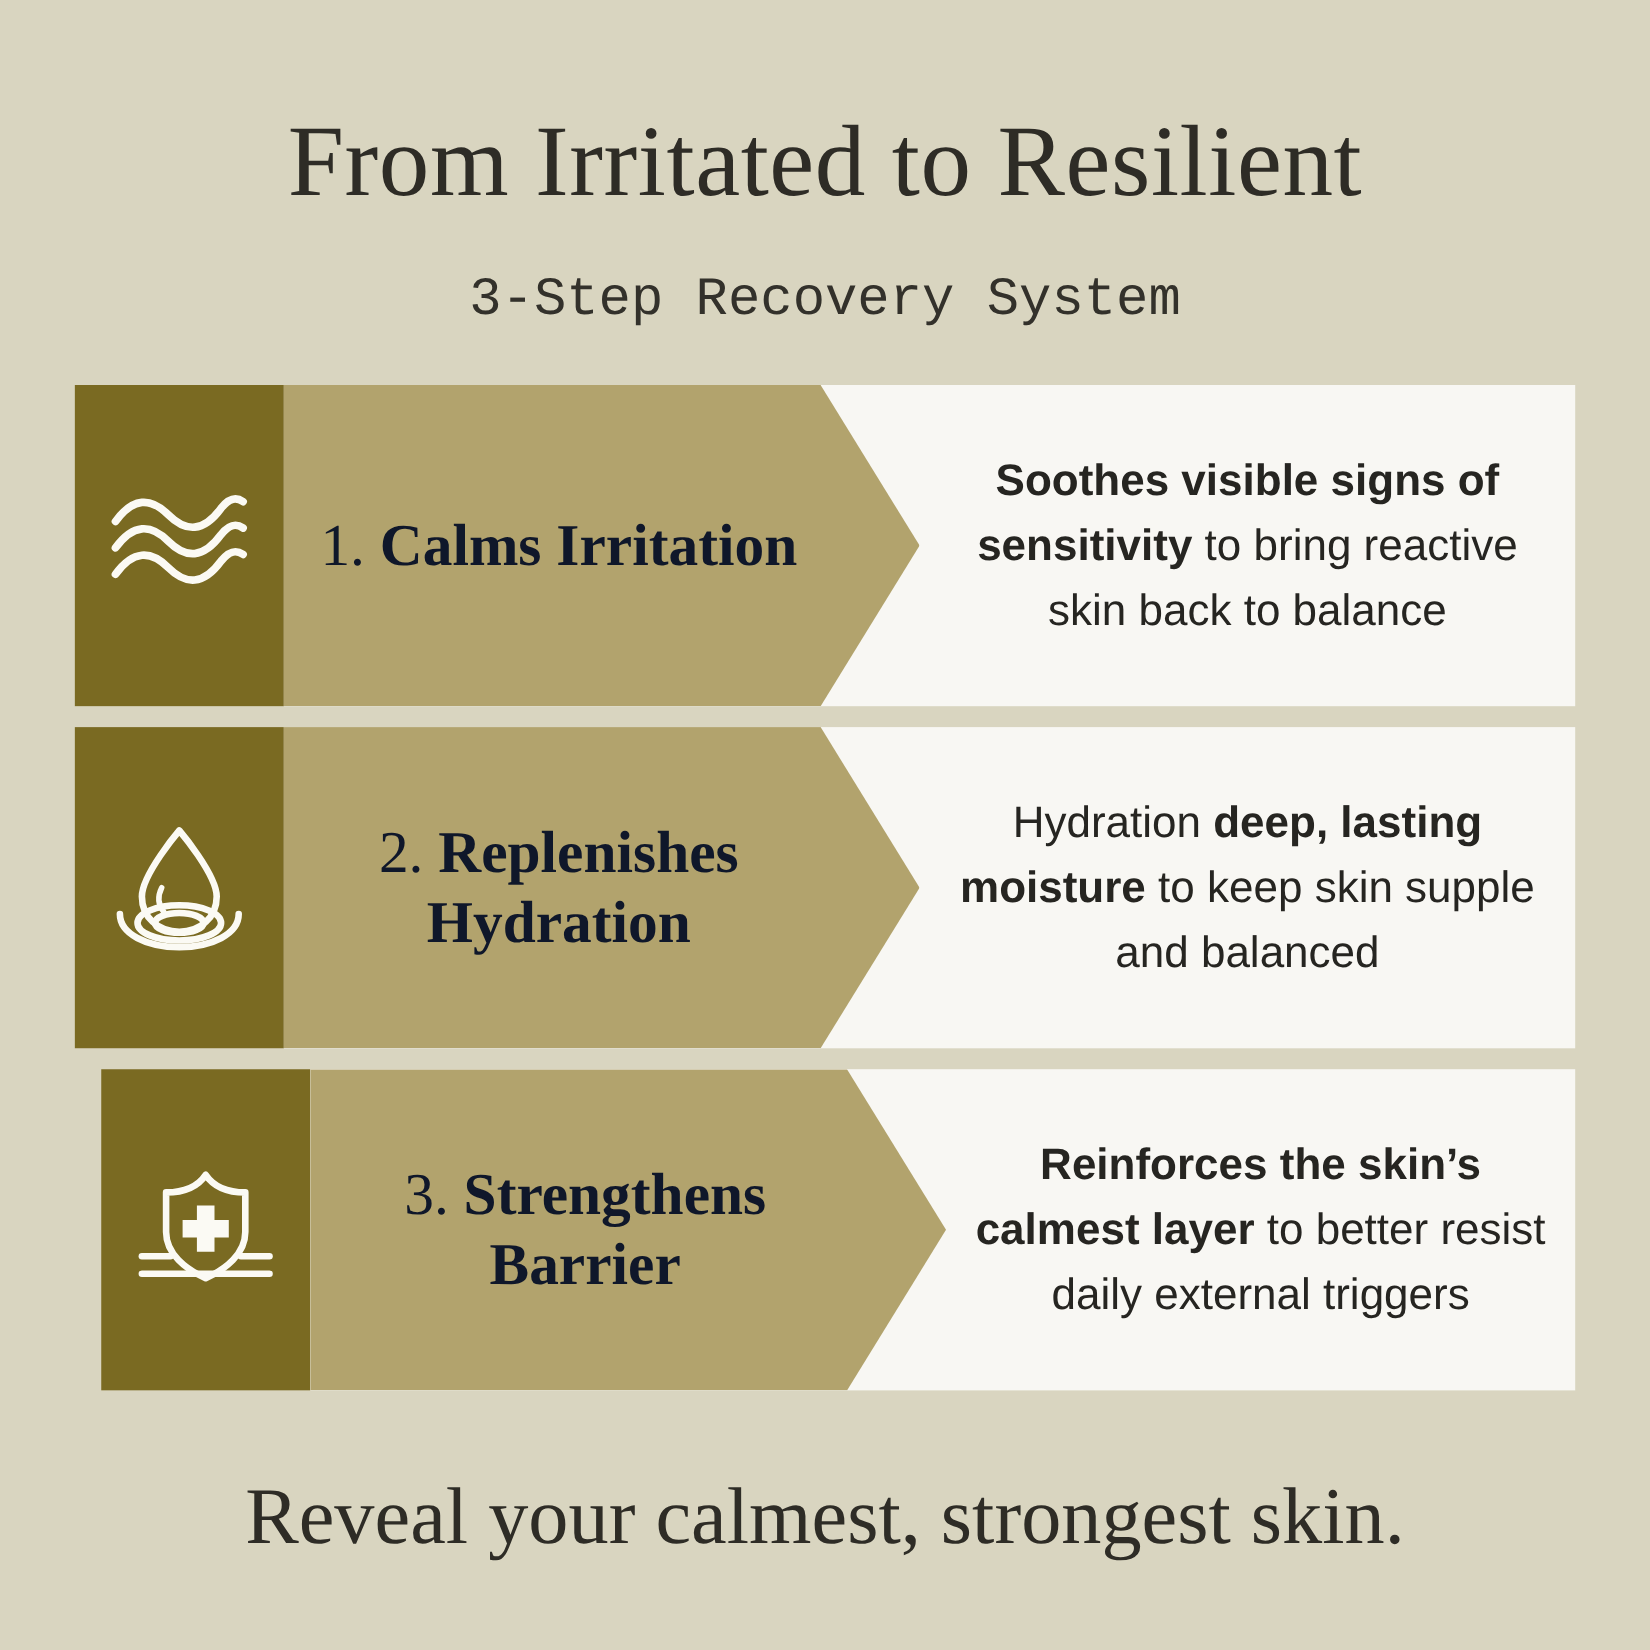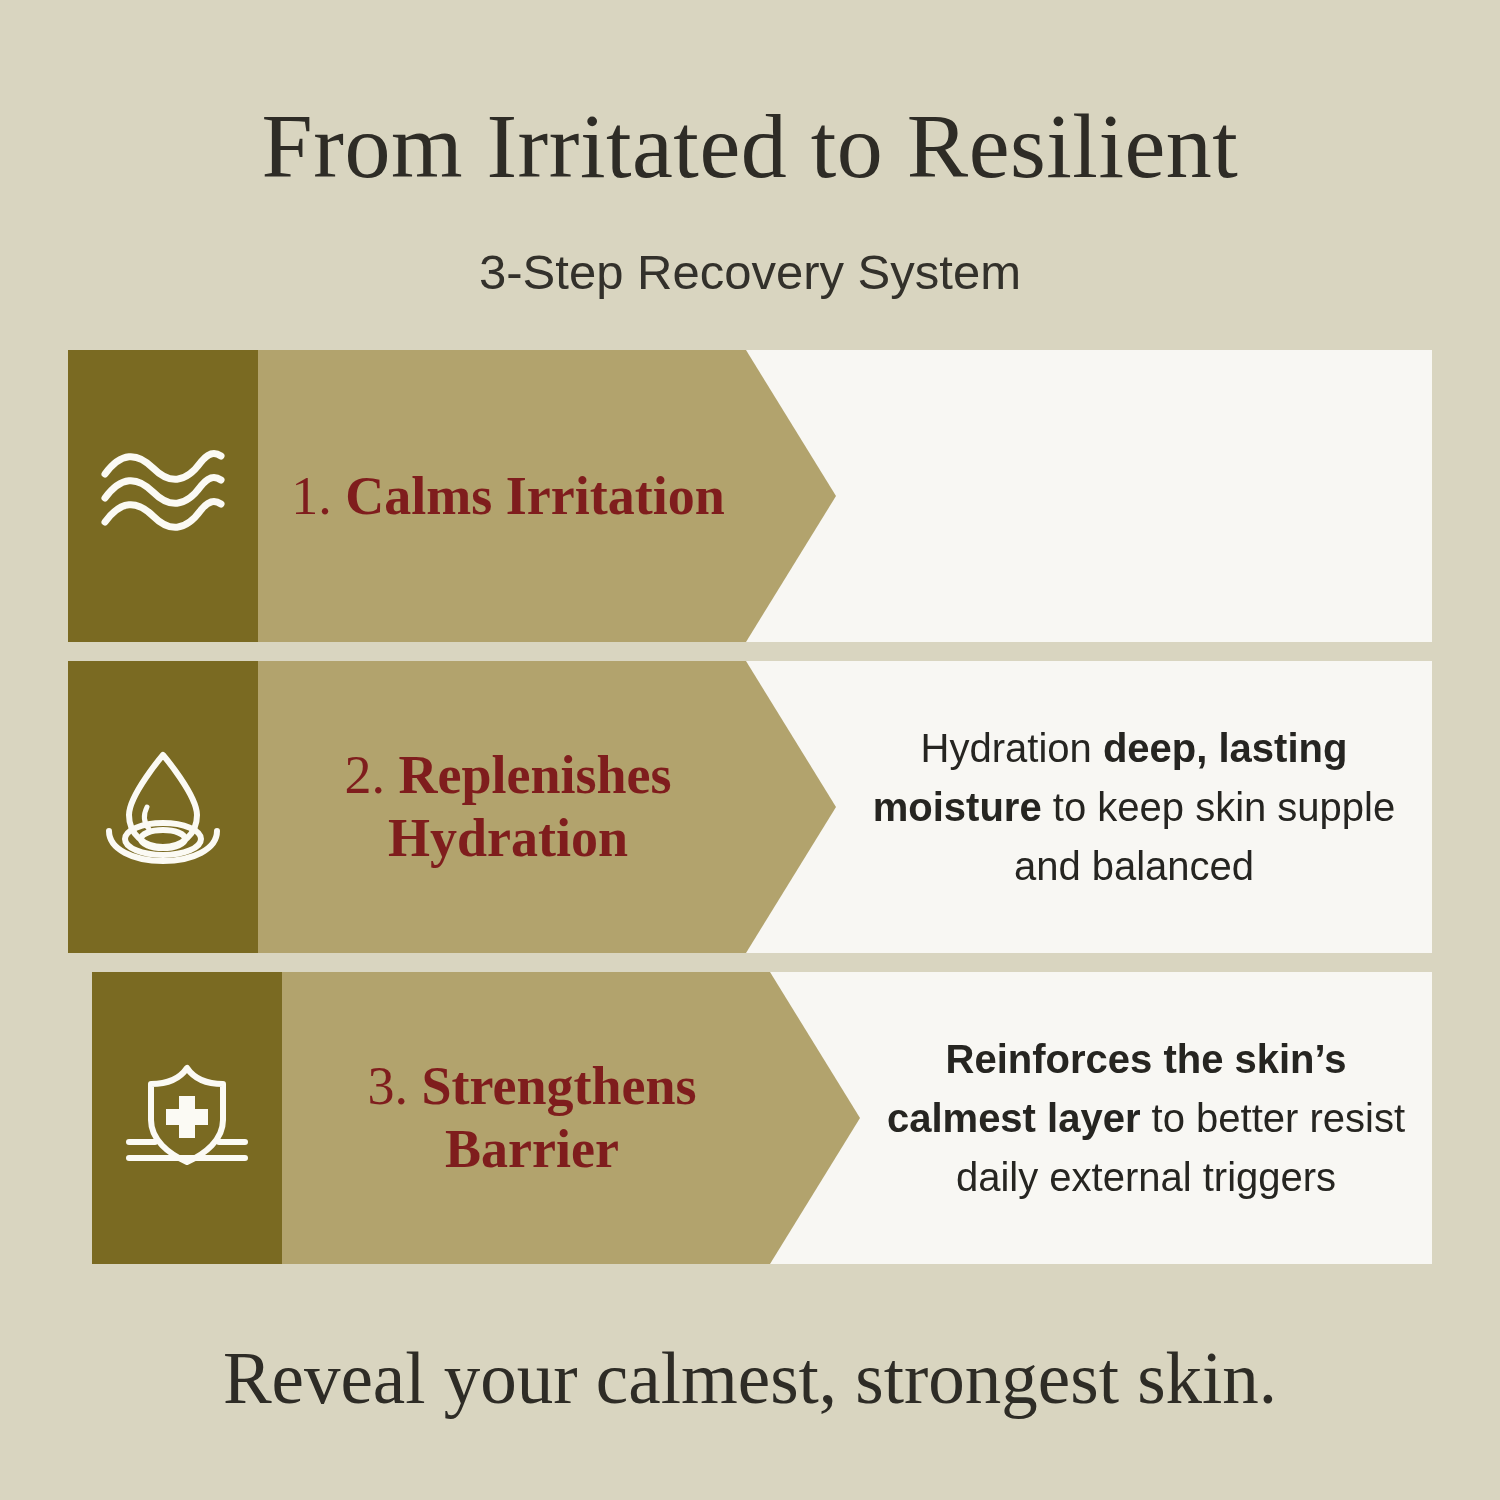--- a/index.html
+++ b/index.html
@@ -34,21 +34,21 @@
     font-family: "Liberation Serif", serif;
     font-size: 92px;
     line-height: 100px;
     font-weight: 400;
     color: #2e2c26;
     letter-spacing: 0.5px;
     margin: 0;
     white-space: nowrap;
   }
   .subtitle {
-    font-family: Liberation Sans, sans-serif;
+    font-family: Liberation Mono, monospace;
     font-size: 49px;
     line-height: 58px;
     font-weight: 400;
     color: #33312b;
     margin: 47px 0 0 0;
     white-space: nowrap;
   }
 
   
   .steps {
@@ -87,21 +87,21 @@
     width: 578px;
     height: 292px;
     background: #b2a36d;
     -webkit-clip-path: polygon(0 0, calc(100% - 90px) 0, 100% 50%, calc(100% - 90px) 100%, 0 100%);
     clip-path: polygon(0 0, calc(100% - 90px) 0, 100% 50%, calc(100% - 90px) 100%, 0 100%);
     display: flex;
     align-items: center;
   }
   .step-label {
     font-family: "Liberation Serif", serif;
-    color: #7f1d1d;
+    color: #0f172a;
     font-size: 54px;
     line-height: 63px;
     padding-left: 32px;
     padding-right: 110px;
     width: 100%;
     box-sizing: border-box;
     text-align: center;
   }
   .step-num {
     font-weight: 400;
@@ -170,20 +170,25 @@
             <path d="M6 26 C22 4, 38 4, 54 20 C70 36, 86 36, 102 14 C110 4, 116 4, 122 8"></path>
             <path d="M6 50 C22 28, 38 28, 54 44 C70 60, 86 60, 102 38 C110 28, 116 28, 122 32"></path>
             <path d="M6 74 C22 52, 38 52, 54 68 C70 84, 86 84, 102 62 C110 52, 116 52, 122 56"></path>
           </svg>
         </span>
       </div>
       <div class="arrow-band">
         <div class="step-label">
           <span class="step-num">1.</span>
           <span class="step-name">Calms Irritation</span>
+        </div>
+      </div>
+      <div class="desc-panel">
+        <div class="desc-text">
+          <b>Soothes visible signs of sensitivity</b><span> to bring reactive skin back to balance</span>
         </div>
       </div>
     </div>
 
     <div class="step-row">
       <div class="icon-col">
         <span>
           <svg width="120" height="120" viewBox="0 0 120 120" fill="none" stroke="#fbfaf4" stroke-width="6" stroke-linecap="round" stroke-linejoin="round">
             <path d="M60 8 C60 8, 94 48, 94 68 C94 87, 79 100, 60 100 C41 100, 26 87, 26 68 C26 48, 60 8, 60 8 Z"></path>
             <path d="M44 60 C40 68, 41 76, 46 82" stroke-width="5"></path>

